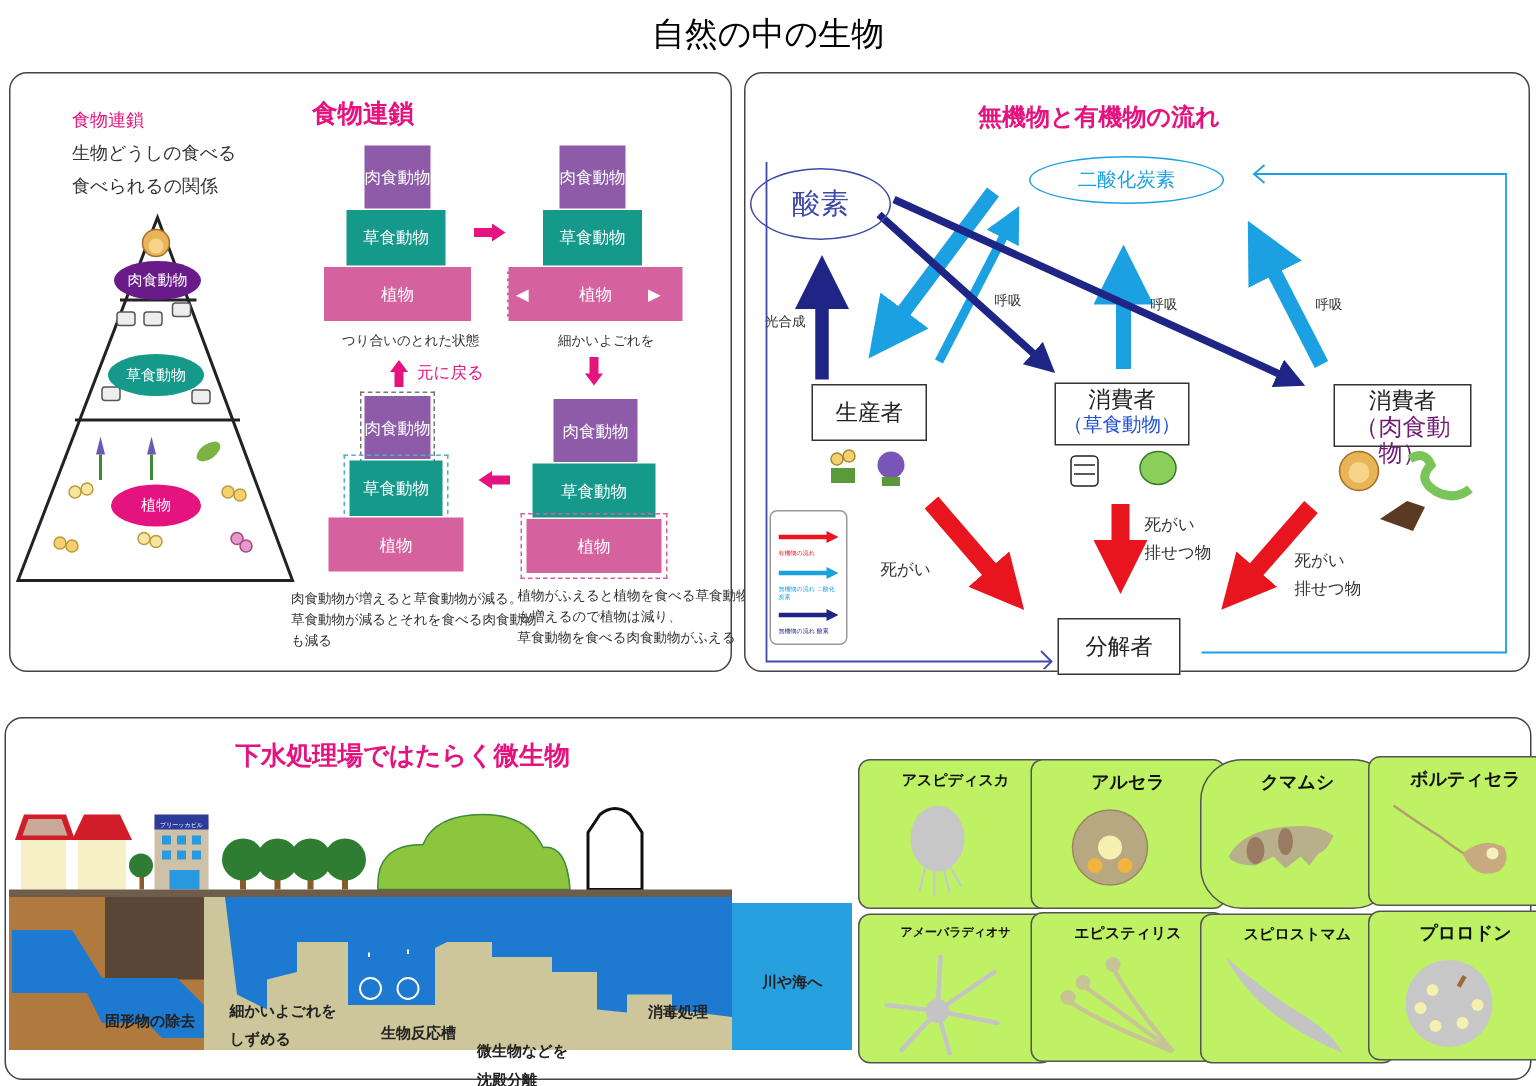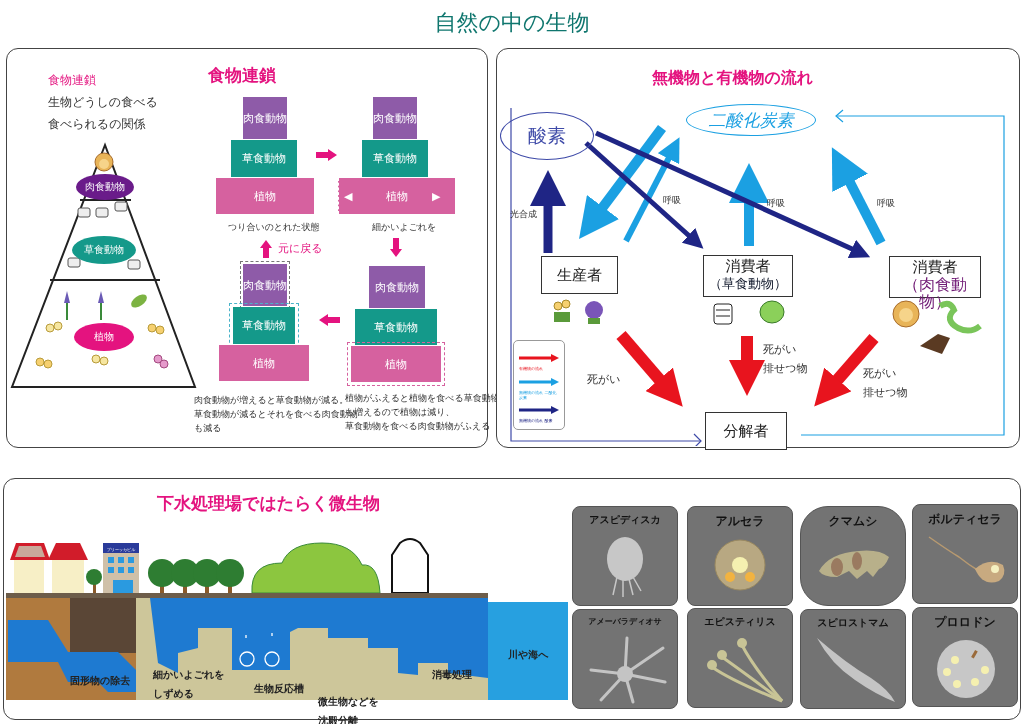--- a/index.html
+++ b/index.html
@@ -1,27 +1,27 @@
 <!DOCTYPE html>
 <html><head>
 <meta charset="utf-8">
 <style>
   html,body{margin:0;padding:0;background:#fff;}
   body{width:1024px;height:724px;position:relative;overflow:hidden;font-family:"DejaVu Sans",sans-serif;color:#333;}
   .abs{position:absolute;}
-  .main-title{left:0;top:8px;width:1024px;text-align:center;font-size:22px;color:#0f766e;}
+  .main-title{left:0;top:8px;width:1024px;text-align:center;font-size:22px;color:#000000;}
   .panel{position:absolute;border:1.5px solid #444;border-radius:12px;background:#fff;}
   .pink-title{color:#e4137f;font-weight:bold;}
   .box{position:absolute;display:flex;align-items:center;justify-content:center;color:#fff;font-size:11px;}
   .purple{background:#8e5ba8;}
   .teal{background:#14998a;}
   .pinkb{background:#d6619f;}
   .small{font-size:9px;color:#333;}
   .node{position:absolute;border:1.2px solid #333;background:#fff;text-align:center;font-size:15px;color:#222;}
-  .card{position:absolute;border:1.2px solid #555;border-radius:8px;background:#737373;}
+  .card{position:absolute;border:1.2px solid #555;border-radius:8px;background:#bef264;padding-left:24px;}
   .card-title{position:absolute;left:0;right:0;top:6px;text-align:center;font-weight:bold;font-size:12px;color:#111;}
   .uwlabel{position:absolute;font-weight:bold;font-size:10px;color:#222;}
 </style>
 </head>
 <body>
 
 <div class="abs main-title">自然の中の生物</div>
 
 <div class="panel" style="left:6px;top:48px;width:480px;height:398px;"></div>
 
@@ -176,33 +176,33 @@
   <line x1="100" y1="85" x2="365" y2="205" stroke="#1f2585" stroke-width="5" marker-end="url(#mDB)"></line>
 
   <line x1="125" y1="287" x2="175" y2="345" stroke="#e8141e" stroke-width="12" marker-end="url(#mR)"></line>
   <line x1="251" y1="288" x2="251" y2="330" stroke="#e8141e" stroke-width="12" marker-end="url(#mR)"></line>
   <line x1="378" y1="290" x2="330" y2="345" stroke="#e8141e" stroke-width="12" marker-end="url(#mR)"></line>
 </svg>
 
 <div class="abs" style="left:500px;top:112px;width:92px;height:46px;border:1.2px solid #3e4aa8;border-radius:50%;display:flex;align-items:center;justify-content:center;font-size:19px;color:#3e4aa8;">
     <span>酸素</span>
   </div>
-<div class="abs" style="left:686px;top:104px;width:128px;height:30px;border:1.2px solid #1ba0e2;border-radius:50%;display:flex;align-items:center;justify-content:center;font-size:17px;color:#1ba0e2;font-style:italic;">
+<div class="abs" style="left:686px;top:104px;width:128px;height:30px;border:1.2px solid #1ba0e2;border-radius:50%;display:flex;align-items:center;justify-content:center;font-size:13px;color:#1ba0e2;">
     <span>二酸化炭素</span>
   </div>
 
 <div class="abs small" style="left:510px;top:208px;">光合成</div>
 <div class="abs small" style="left:663px;top:194px;">呼吸</div>
 <div class="abs small" style="left:767px;top:197px;">呼吸</div>
 <div class="abs small" style="left:877px;top:197px;">呼吸</div>
 
 <div class="node" style="left:541px;top:256px;width:75px;height:36px;line-height:36px;"><span>生産者</span></div>
 <div class="node" style="left:703px;top:255px;width:88px;height:38px;line-height:17px;padding-top:2px;">
   <div>消費者</div>
-  <div style="color:#0f172a;font-size:13px;">（草食動物）</div>
+  <div style="color:#1d4ed8;font-size:13px;">（草食動物）</div>
 </div>
 <div class="node" style="left:889px;top:256px;width:90px;height:38px;line-height:17px;padding-top:2px;">
   <div>消費者</div>
   <div style="color:#701a75;font-size:16px;">（肉食動物）</div>
 </div>
 <div class="node" style="left:705px;top:412px;width:80px;height:36px;line-height:36px;"><span>分解者</span></div>
 
 <svg class="abs" style="left:548px;top:298px;" width="64" height="30">
     <circle cx="10" cy="8" r="4" fill="#f6d070" stroke="#a88a2a"></circle>
     <circle cx="18" cy="6" r="4" fill="#f6d070" stroke="#a88a2a"></circle>

